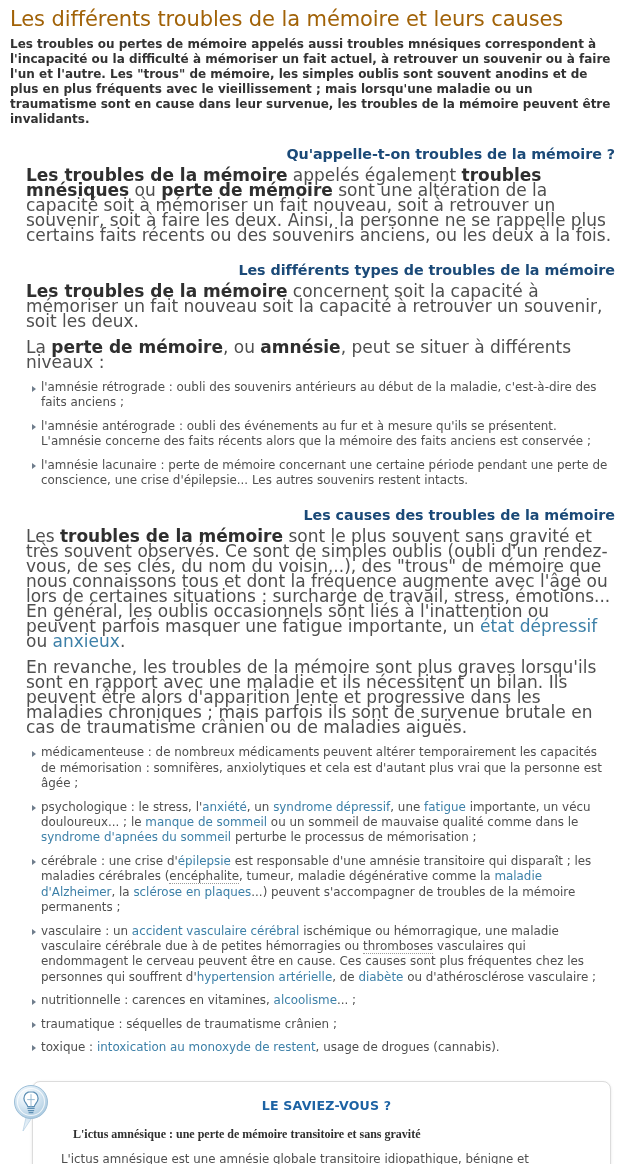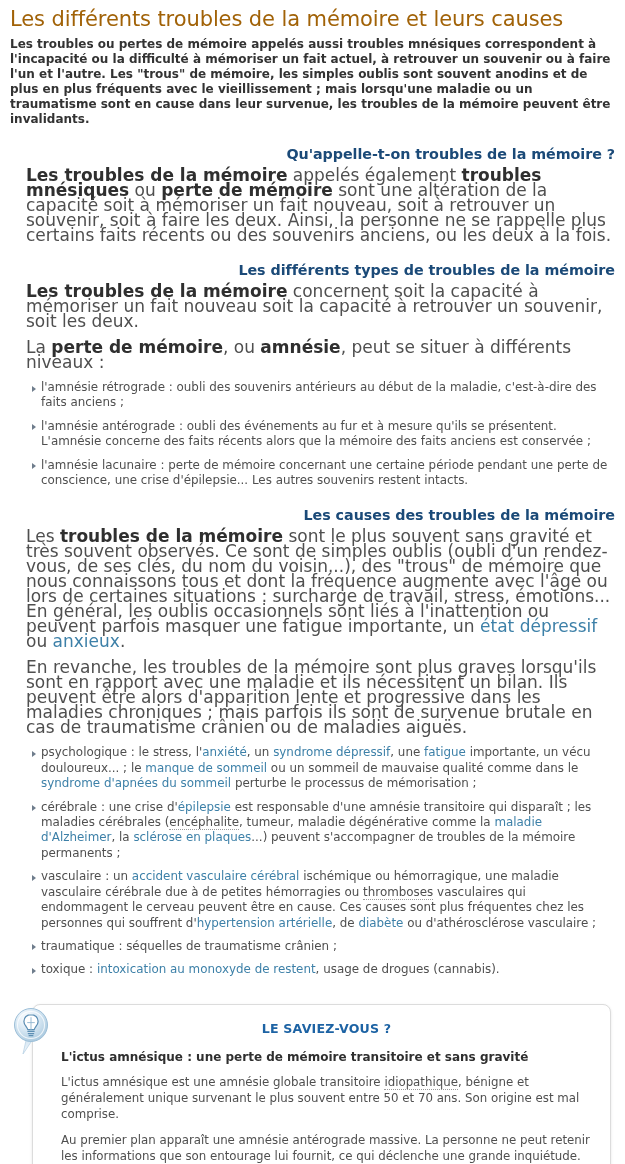--- a/index.html
+++ b/index.html
@@ -120,22 +120,23 @@
     font-weight: bold;
     color: #1d63a4;
     letter-spacing: 0.2px;
     margin: 2px 0 14px 0;
     text-align: center;
   }
   .dyk-sub {
     font-size: 12px;
     font-weight: bold;
     color: #2f2f2f;
-    margin: 0 0 9px 0;
+    margin: 0 0 9px 12px;
     line-height: 15px;
+    font-family: Liberation Serif, serif;
   }
   .dyk-p {
     font-size: 11.8px;
     line-height: 16px;
     color: #4f4f4f;
     margin: 0 0 10px 0;
   }
   .dyk-p:last-child { margin-bottom: 0; }
 </style>
 </head>
@@ -159,27 +160,29 @@
     <li>l'amnésie antérograde : oubli des événements au fur et à mesure qu'ils se présentent. L'amnésie concerne des faits récents alors que la mémoire des faits anciens est conservée ;</li>
     <li>l'amnésie lacunaire : perte de mémoire concernant une certaine période pendant une perte de conscience, une crise d'épilepsie... Les autres souvenirs restent intacts.</li>
   </ul>
 
   <h2 class="section-title">Les causes des troubles de la mémoire</h2>
   <p class="body"><span>Les </span><b>troubles de la mémoire</b><span> sont le plus souvent sans gravité et très souvent observés. Ce sont de simples oublis (oubli d'un rendez-vous, de ses clés, du nom du voisin...), des "trous" de mémoire que nous connaissons tous et dont la fréquence augmente avec l'âge ou lors de certaines situations : surcharge de travail, stress, émotions... En général, les oublis occasionnels sont liés à l'inattention ou peuvent parfois masquer une fatigue importante, un </span><a class="link" href="#">état dépressif</a><span> ou </span><a class="link" href="#">anxieux</a><span>.</span></p>
 
   <p class="body" style="margin-bottom:0">En revanche, les troubles de la mémoire sont plus graves lorsqu'ils sont en rapport avec une maladie et ils nécessitent un bilan. Ils peuvent être alors d'apparition lente et progressive dans les maladies chroniques ; mais parfois ils sont de survenue brutale en cas de traumatisme crânien ou de maladies aiguës.</p>
 
   <ul class="bullets">
+    <li><span>médicamenteuse : de nombreux médicaments peuvent altérer temporairement les capacités de mémorisation : somnifères, anxiolytiques et cela est d'autant plus vrai que la personne est âgée ;</span></li>
 
     <li><span>psychologique : le stress, l'</span><a class="link" href="#">anxiété</a><span>, un </span><a class="link" href="#">syndrome dépressif</a><span>, une </span><a class="link" href="#">fatigue</a><span> importante, un vécu douloureux... ; le </span><a class="link" href="#">manque de sommeil</a><span> ou un sommeil de mauvaise qualité comme dans le </span><a class="link" href="#">syndrome d'apnées du sommeil</a><span> perturbe le processus de mémorisation ;</span></li>
 
     <li><span>cérébrale : une crise d'</span><a class="link" href="#">épilepsie</a><span> est responsable d'une amnésie transitoire qui disparaît ; les maladies cérébrales (</span><span class="gloss">encéphalite</span><span>, tumeur, maladie dégénérative comme la </span><a class="link" href="#">maladie d'Alzheimer</a><span>, la </span><a class="link" href="#">sclérose en plaques</a><span>...) peuvent s'accompagner de troubles de la mémoire permanents ;</span></li>
 
     <li><span>vasculaire : un </span><a class="link" href="#">accident vasculaire cérébral</a><span> ischémique ou hémorragique, une maladie vasculaire cérébrale due à de petites hémorragies ou </span><span class="gloss">thromboses</span><span> vasculaires qui endommagent le cerveau peuvent être en cause. Ces causes sont plus fréquentes chez les personnes qui souffrent d'</span><a class="link" href="#">hypertension artérielle</a><span>, de </span><a class="link" href="#">diabète</a><span> ou d'athérosclérose vasculaire ;</span></li>
 
+    <li><span>nutritionnelle : carences en vitamines, </span><a class="link" href="#">alcoolisme</a><span>... ;</span></li>
 
     <li><span>traumatique : séquelles de traumatisme crânien ;</span></li>
 
     <li><span>toxique : </span><a class="link" href="#">intoxication au monoxyde de restent</a><span>, usage de drogues (cannabis).</span></li>
   </ul>
 
   <div class="didyouknow-wrap">
     <div class="bulb-badge">
       <svg width="44" height="52" viewBox="0 0 44 52" xmlns="http://www.w3.org/2000/svg">
         <defs>

